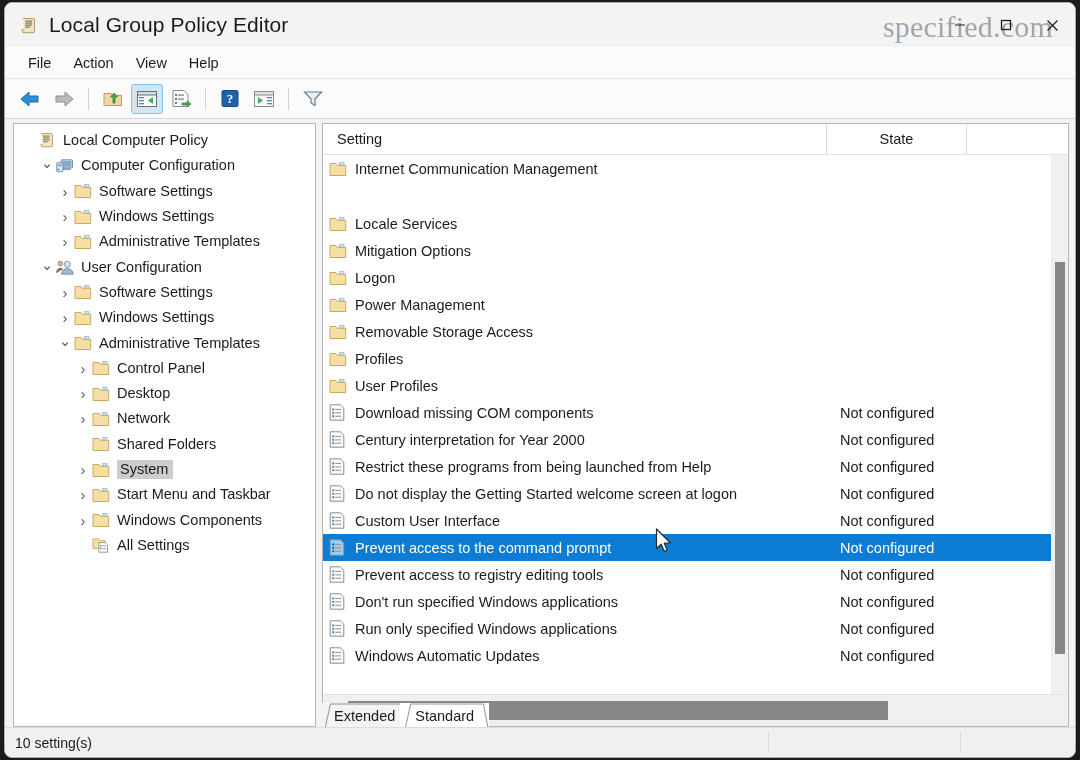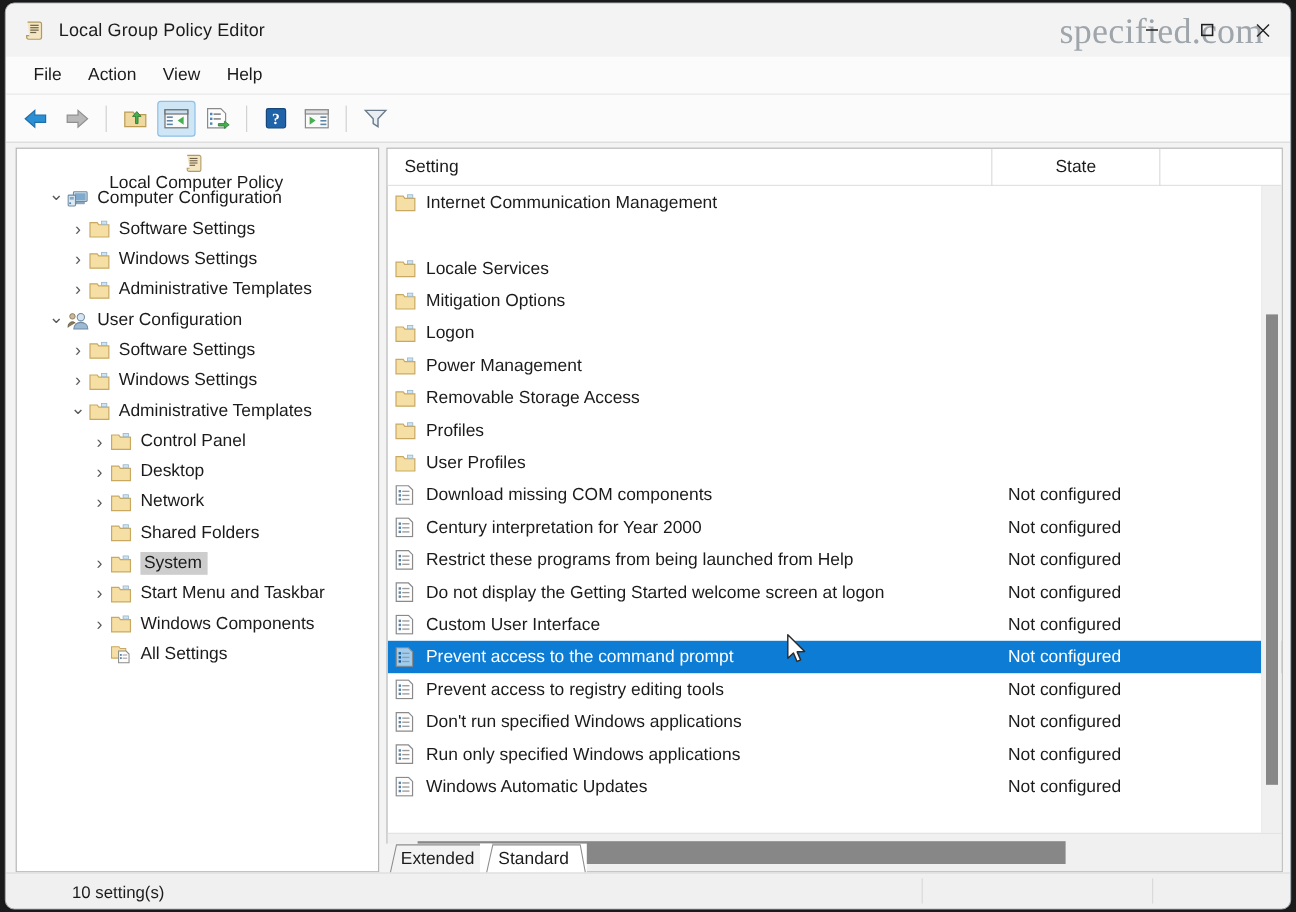--- a/index.html
+++ b/index.html
@@ -25,21 +25,21 @@
   #titlebar {
     position: relative;
     height: 44px;
     background: #f3f3f3;
     display: flex;
     align-items: center;
   }
   #title-icon { margin-left: 14px; width: 20px; height: 20px; }
   #title-text {
     margin-left: 10px;
-    font-size: 15px;
+    font-size: 21px;
     color: #1b1b1b;
     letter-spacing: .1px;
   }
   .caption-btns {
     position: absolute; right: 0; top: 0;
     height: 44px; display: flex;
   }
   .cap-btn {
     width: 46px; height: 44px;
     display: flex; align-items: center; justify-content: center;
@@ -243,21 +243,20 @@
     height: 30px;
     background: #f0f0f0;
     border-top: 1px solid #dcdcdc;
     display: flex;
     align-items: center;
   }
   #status-text {
     font-size: 14px;
     color: #1b1b1b;
     padding-left: 10px;
-    margin-left: 45px;
   }
   .sb-div {
     position: absolute;
     top: 4px; bottom: 4px;
     width: 1px;
     background: #dadada;
   }
 
   
   #cursor {
@@ -375,21 +374,21 @@
       <svg width="22" height="19" viewBox="0 0 22 19">
         <path d="M2.5 3 h17 l-6.5 7 v6.5 l-4 -2.5 v-4 z" fill="#e9eef2" stroke="#6b7d8c" stroke-width="1.2"></path>
       </svg>
     </div>
   </div>
 
   <div id="main">
 
     <div id="tree-pane">
       <div id="tree-list" style="padding-top:4px;">
-          <div class="tree-row" style="padding-left: 6px; flex-direction: column;">
+          <div class="tree-row" style="padding-left: 6px;">
             <span class="tw "></span>
             <span class="tree-icon">
               <svg width="18" height="17" viewBox="0 0 18 17">
                 <path d="M3 1.5 h10 a1.4 1.4 0 0 1 1.4 1.4 v10.5 a1.4 1.4 0 0 1 -1.4 1.4 h-8.4 a1.6 1.6 0 0 1 -1.6 -1.6 v-1 h2" fill="#f5e6c2" stroke="#b09a63" stroke-width=".9"></path>
                 <rect x="5" y="3.6" width="6.6" height=".9" fill="#6e6149"></rect>
                 <rect x="5" y="5.5" width="6.6" height=".9" fill="#6e6149"></rect>
                 <rect x="5" y="7.4" width="6.6" height=".9" fill="#6e6149"></rect>
                 <rect x="5" y="9.3" width="4.6" height=".9" fill="#6e6149"></rect>
               </svg>
             </span>

